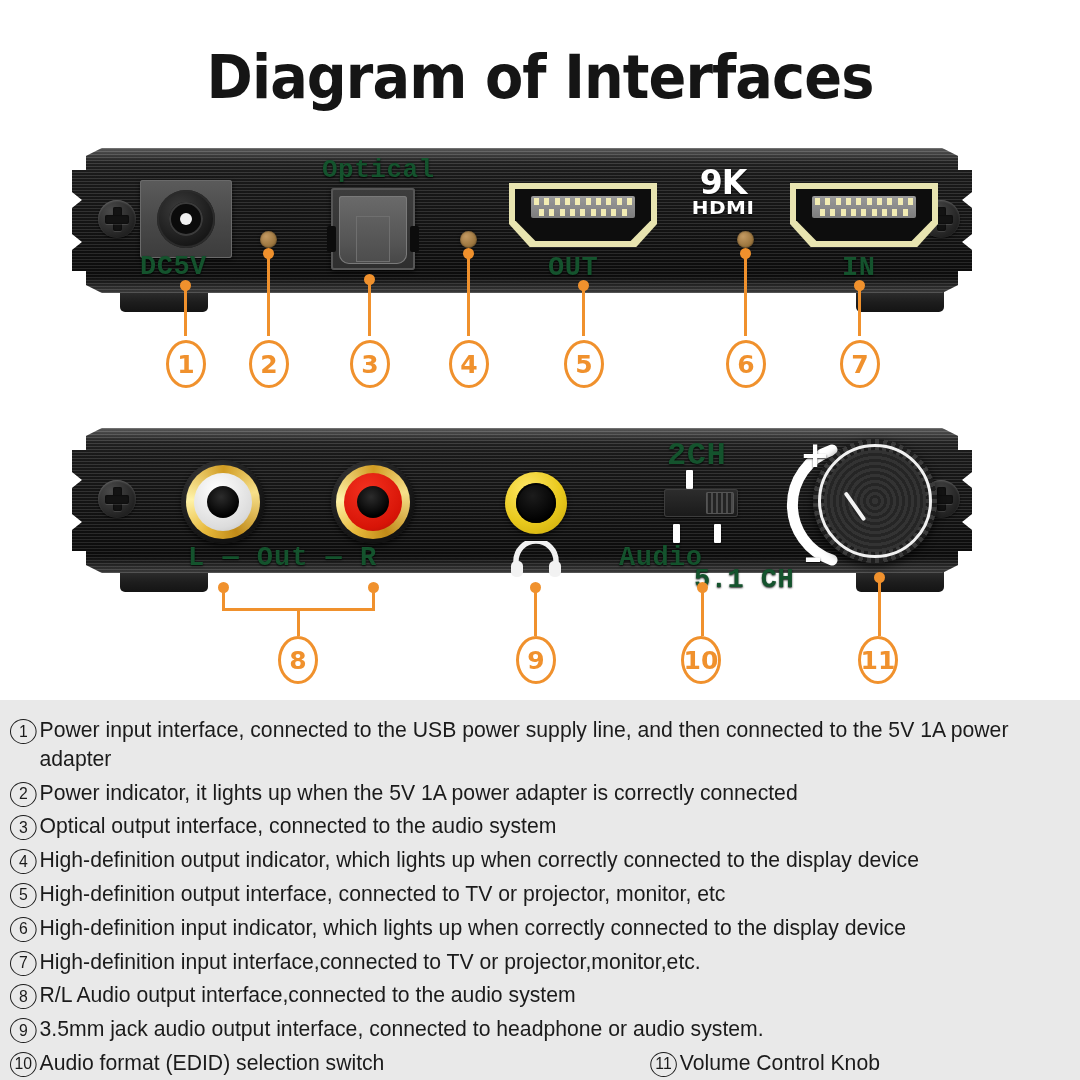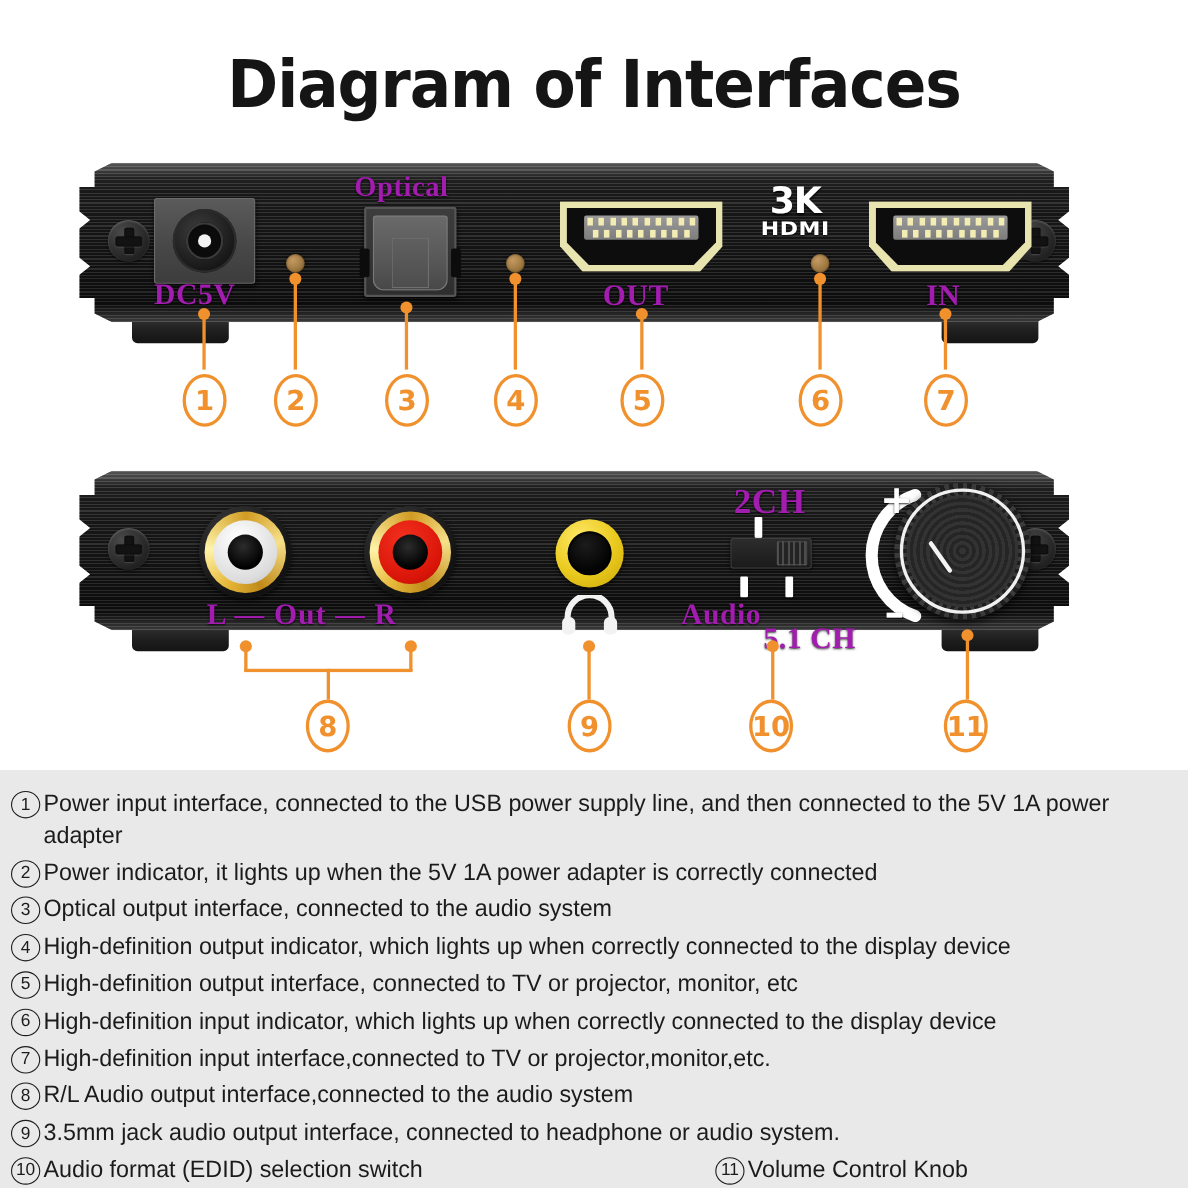--- a/index.html
+++ b/index.html
@@ -75,22 +75,22 @@
   }
   .screw::before,.screw::after{
     content:"";position:absolute;background:#131313;border-radius:2px;
     box-shadow:inset 0 0 2px rgba(0,0,0,.9), 0 1px 0 rgba(255,255,255,.12);
   }
   .screw::before{left:50%;top:7px;width:9px;height:24px;margin-left:-4.5px;}
   .screw::after{top:50%;left:7px;height:9px;width:24px;margin-top:-4.5px;}
 
   
   .dlabel{
-    position:absolute;color:#a21caf;font-weight:bold;
-    font-family:Liberation Serif, serif;
+    position:absolute;color:#14532d;font-weight:bold;
+    font-family:Liberation Mono, monospace;
     white-space:nowrap;letter-spacing:0.5px;
     text-shadow:0 1px 2px rgba(0,0,0,.85);
   }
 
   
   .dcjack{
     position:absolute;width:92px;height:78px;border-radius:3px;
     background:linear-gradient(180deg,#5b5b5b,#484848 55%,#3c3c3c);
     box-shadow:inset 0 0 0 1px #6a6a6a, 0 2px 4px rgba(0,0,0,.6);
   }
@@ -362,21 +362,21 @@
           <i></i>
           <i></i>
           <i></i>
           <i></i>
           <i></i>
       </div>
     </div>
     <div class="dlabel" style="left:548px;top:253px;font-size:27px;">OUT</div>
 
     <div class="logo4k" style="left:687px;top:168px;width:72px;">
-      <div class="four">3K</div>
+      <div class="four">9K</div>
       <div class="hd">HDMI</div>
     </div>
 
     <div class="led" style="left:737px;top:231px;"></div>
 
     <div class="hdmi" style="left:790px;top:183px;">
       <div class="cav"></div>
       <div class="pins">
         <i></i>
           <i></i>

